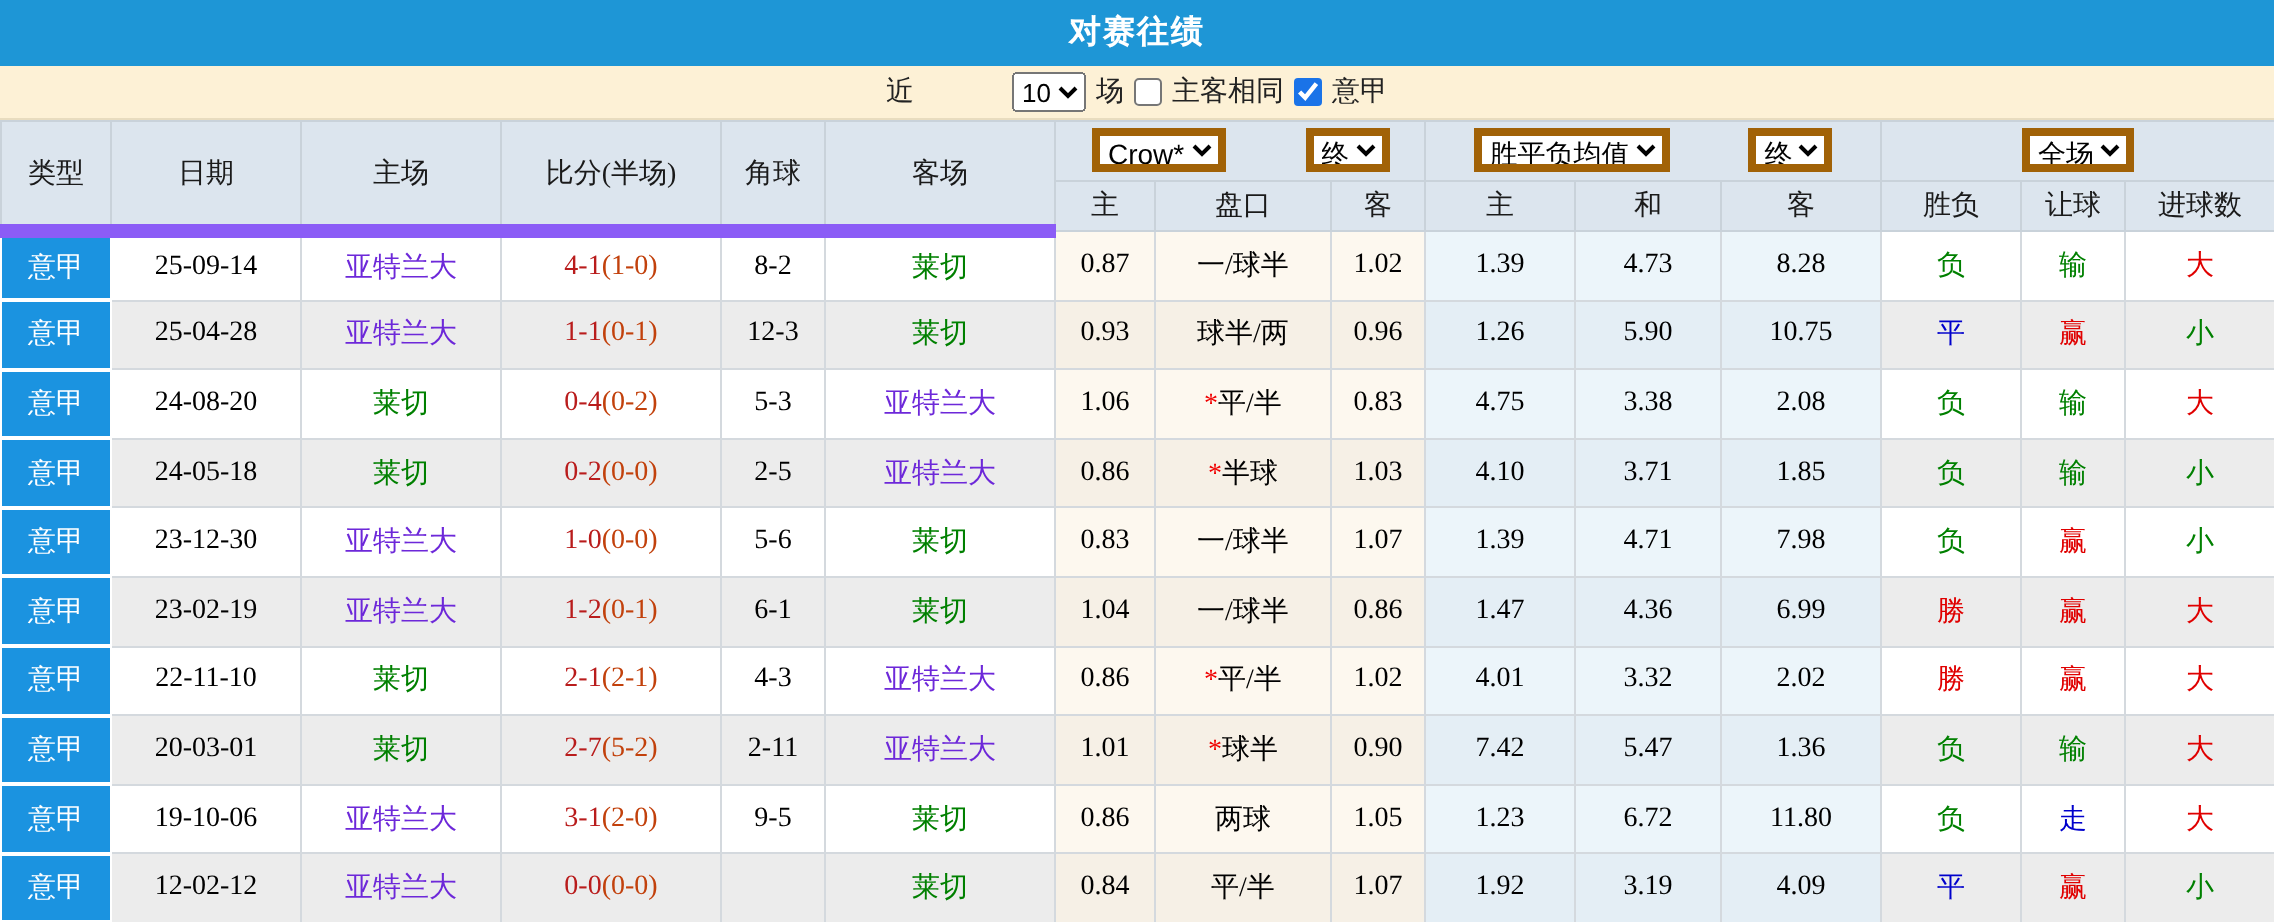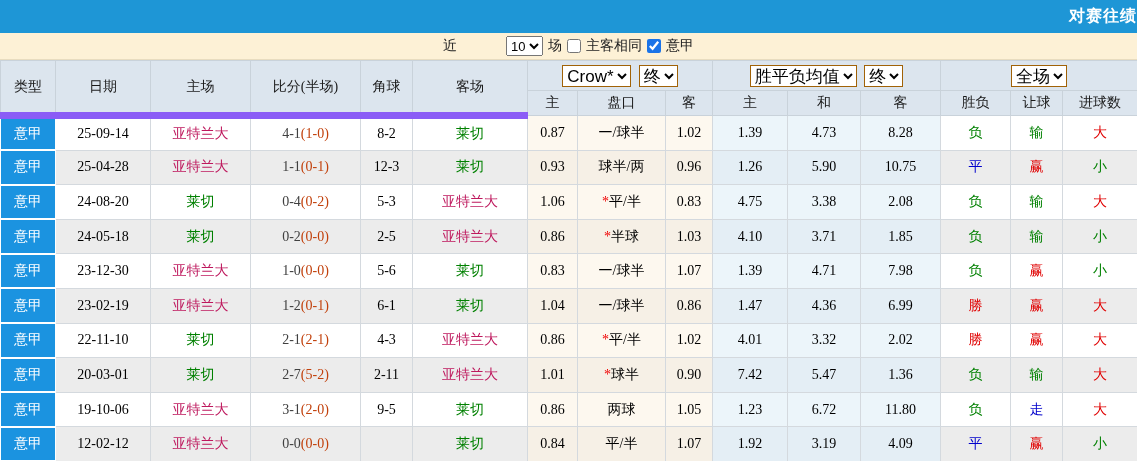--- a/index.html
+++ b/index.html
@@ -3,21 +3,21 @@
 <meta charset="utf-8">
 <style>
   * { margin:0; padding:0; box-sizing:border-box; }
   body {
     width:1137px; height:461px; overflow:hidden;
     font-family:"Liberation Serif","DejaVu Serif",serif;
     background:#fff; color:#000;
   }
   .title-bar {
     height:33px; background:#1e96d6; color:#fff;
-    display:flex; align-items:center; justify-content:flex-end;
+    display:flex; align-items:center; justify-content:center;
     font-size:16px; font-weight:bold; letter-spacing:1px;
   }
   .filter-bar {
     height:27px; background:#fdf1d6; border-bottom:1px solid #e8dcbf;
     display:flex; align-items:center; justify-content:center;
     font-size:14px; gap:5px; color:#222;
   }
   .filter-bar select {
     font-size:13px; height:20px;
     font-family:"Liberation Sans","DejaVu Sans",sans-serif;
@@ -27,42 +27,42 @@
   table {
     width:1137px; table-layout:fixed; border-collapse:collapse;
     font-size:14px; text-align:center;
   }
   th, td { border:1px solid #c9d2da; overflow:hidden; white-space:nowrap; }
   thead th { background:#dce5ee; font-weight:normal; color:#1a1a1a; }
   tr.select-row th { height:30px; border-bottom:none; }
   tr.sub-row th { height:25px; font-size:14px; }
   thead th.merged { border-bottom:7px solid #8b5cf6; }
   thead select {
-    font-size:17px; height:22px; background:#fff; border:1px solid #a16207;
-    font-family:"Liberation Sans","DejaVu Sans",sans-serif; margin:0 2px;
+    font-size:14px; height:22px; background:#fff; border:4px solid #a16207;
+    font-family:"Liberation Sans","DejaVu Sans",sans-serif; margin:0 18px;
   }
   tbody tr { height:34.6px; }
   tbody td { border-color:#d4d9de; }
   tbody tr:nth-child(even) td { background:#ececec; }
   tbody tr:nth-child(odd) td { background:#ffffff; }
   td.type-cell {
     background:#1b93e0 !important; color:#fff; font-size:14px;
     border-color:#fff; border-bottom:2px solid #fff;
   }
   tbody td.odds-cell { background:#fdf8ef !important; }
   tbody tr:nth-child(even) td.odds-cell { background:#f6f0e6 !important; }
   tbody td.avg-cell { background:#ecf5fa !important;margin-left:23px; }
   tbody tr:nth-child(even) td.avg-cell { background:#e4eef5 !important; }
-  .score-main { color:#404040; }
+  .score-main { color:#b91c1c; }
   .score-half { color:#c2410c; }
   .star { color:#f00000; }
   .c-green { color:#008000; }
   .c-red { color:#e00000; }
   .c-blue { color:#0000cc; }
-  .c-black { color:#be185d; }
+  .c-black { color:#6d28d9; }
 </style>
 </head>
 <body>
 
 <div class="title-bar">
   <span>对赛往绩</span>
 </div>
 
 <div class="filter-bar">
   <span>近</span>

